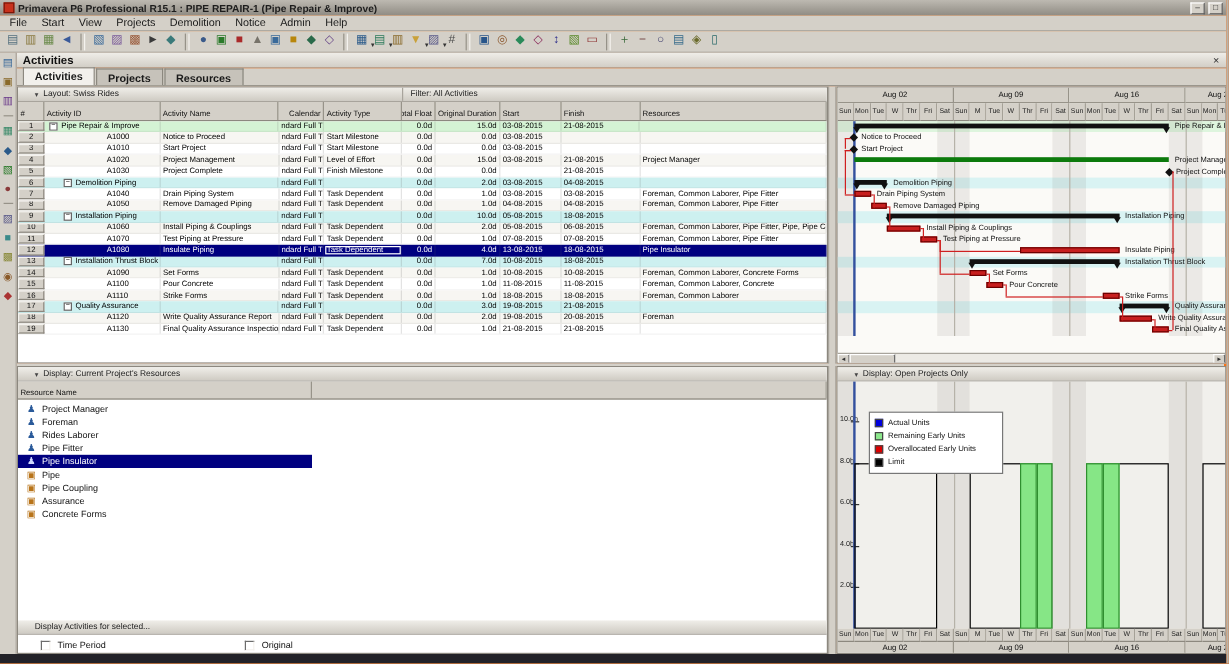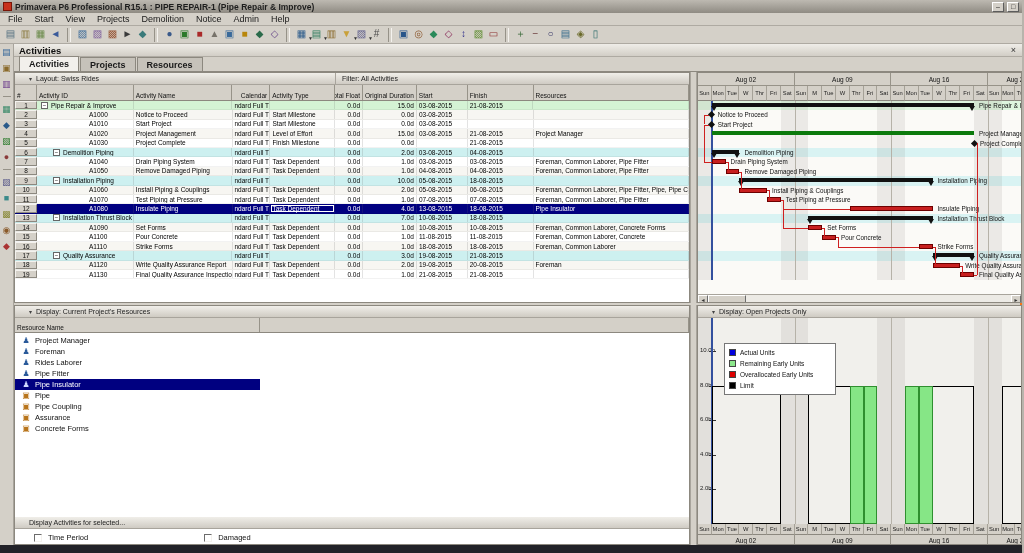--- a/index.html
+++ b/index.html
@@ -700,21 +700,21 @@
           <span class="rname">Concrete Forms</span>
         </div>
       </div>
     <div id="resfoot" class="dispbar">
       <span>Display Activities for selected...</span>
     </div>
     <div id="cbrow">
         <div class="cbox"></div>
         <span class="cblabel">Time Period</span>
         <div class="cbox"></div>
-        <span class="cblabel">Damaged</span>
+        <span class="cblabel">Original</span>
       </div>
   </div>
 
   <div id="brpane">
     <div class="dispbar">
       <span class="chev">▾</span>
       <span>Display: Open Projects Only</span>
     </div>
     <div id="plot">
         <div class="wkend" style="left: 0px; width: 13.8px;"></div>

